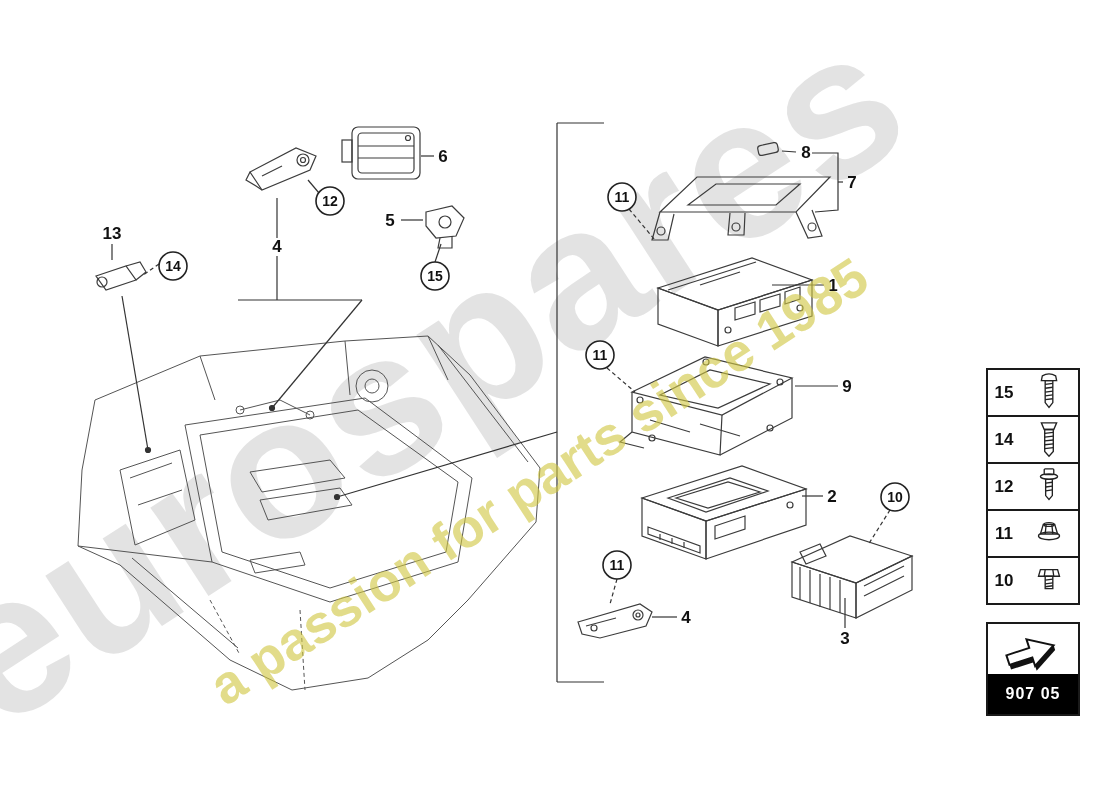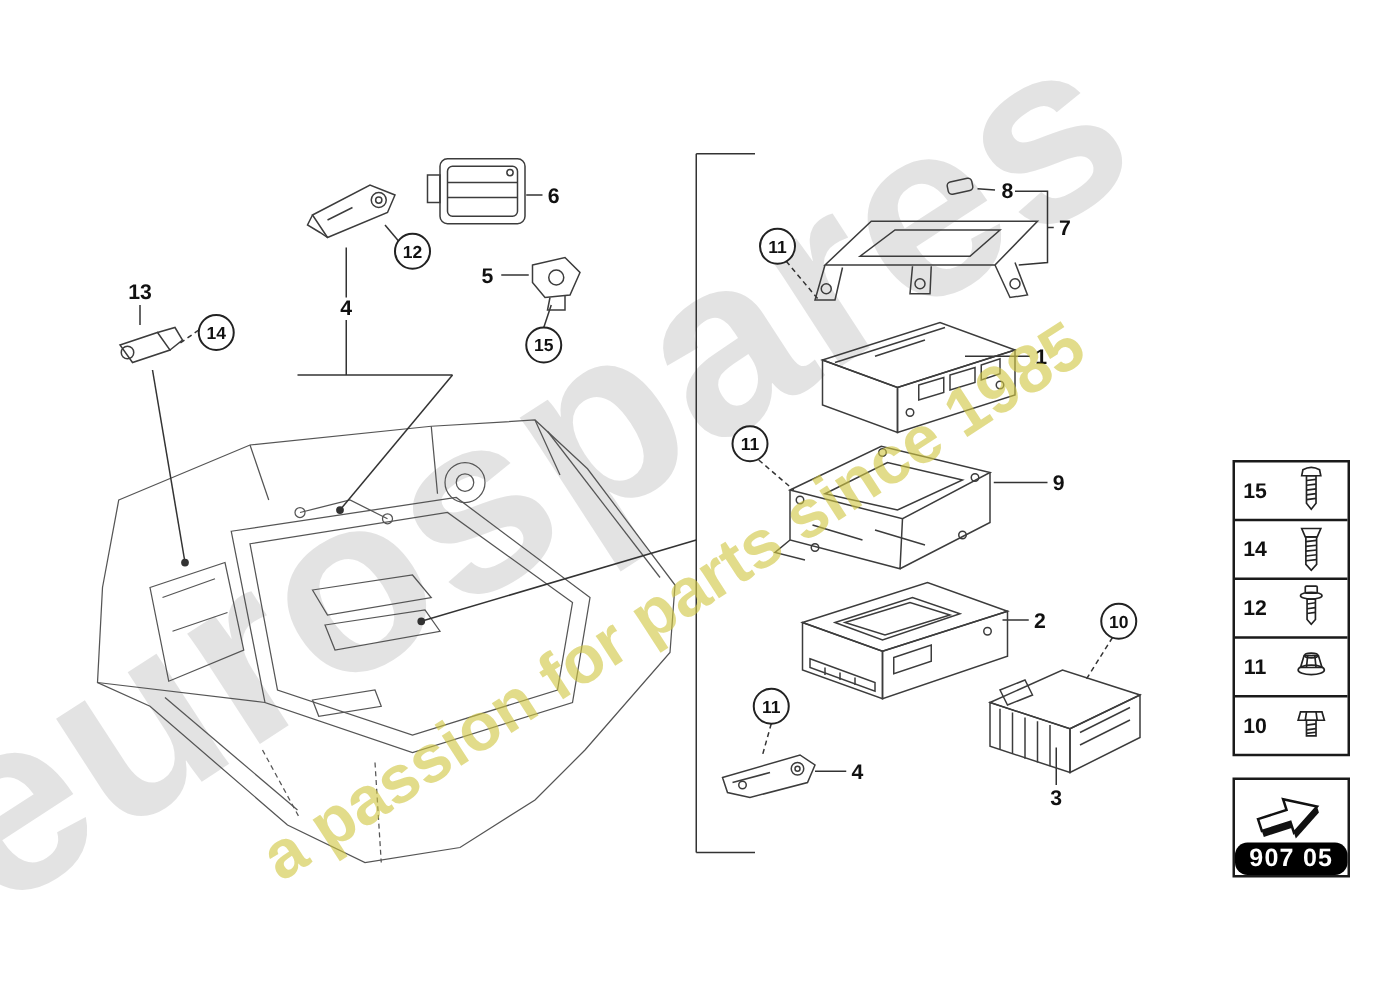--- a/index.html
+++ b/index.html
@@ -36,22 +36,22 @@
   .legend-num { width:32px; text-align:center; font-weight:bold; font-size:17px; color:#111; }
   .legend-icon { flex:1; display:flex; justify-content:center; align-items:center; }
 
   
   .codebox {
     position:absolute; left:986px; top:622px; width:90px; z-index:4;
     border:2px solid #1a1a1a; background:#fff;
   }
   .code-arrow { height:50px; display:flex; align-items:center; justify-content:center; }
   .codebar {
-    height:26px; background:#000; color:#fff; font-weight:bold; font-size:20px;
-    display:flex; align-items:center; justify-content:center; letter-spacing:1px;border-radius:10px;
+    height:40px; background:#000; color:#fff; font-weight:bold; font-size:16px;
+    display:flex; align-items:center; justify-content:center; letter-spacing:1px;
   }
 </style>
 </head>
 <body>
 
 <div class="stage">
 
   <div class="wm-brand">eurospares</div>
 
   <svg class="diagram" width="1100" height="800" viewBox="0 0 1100 800">

